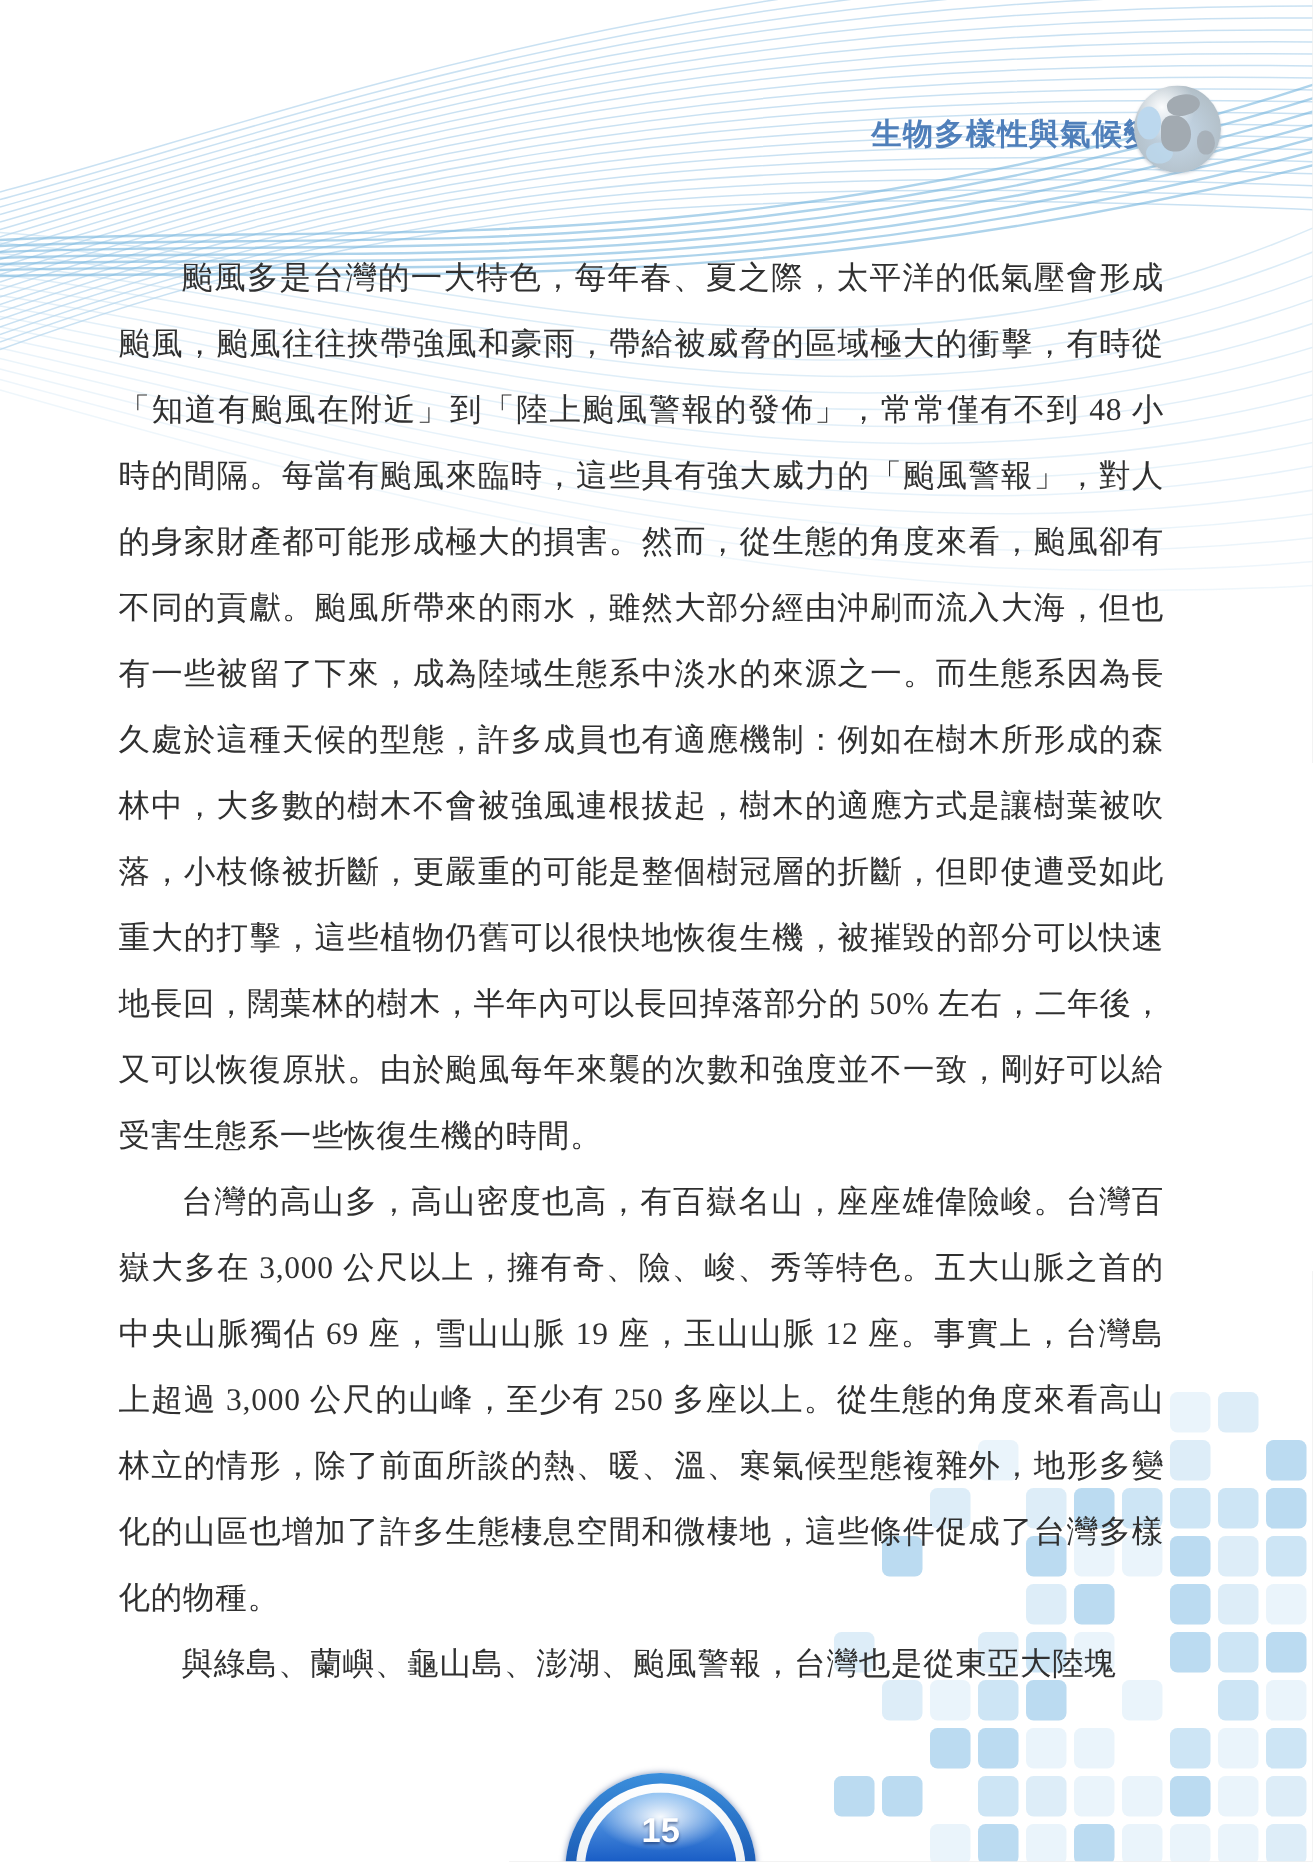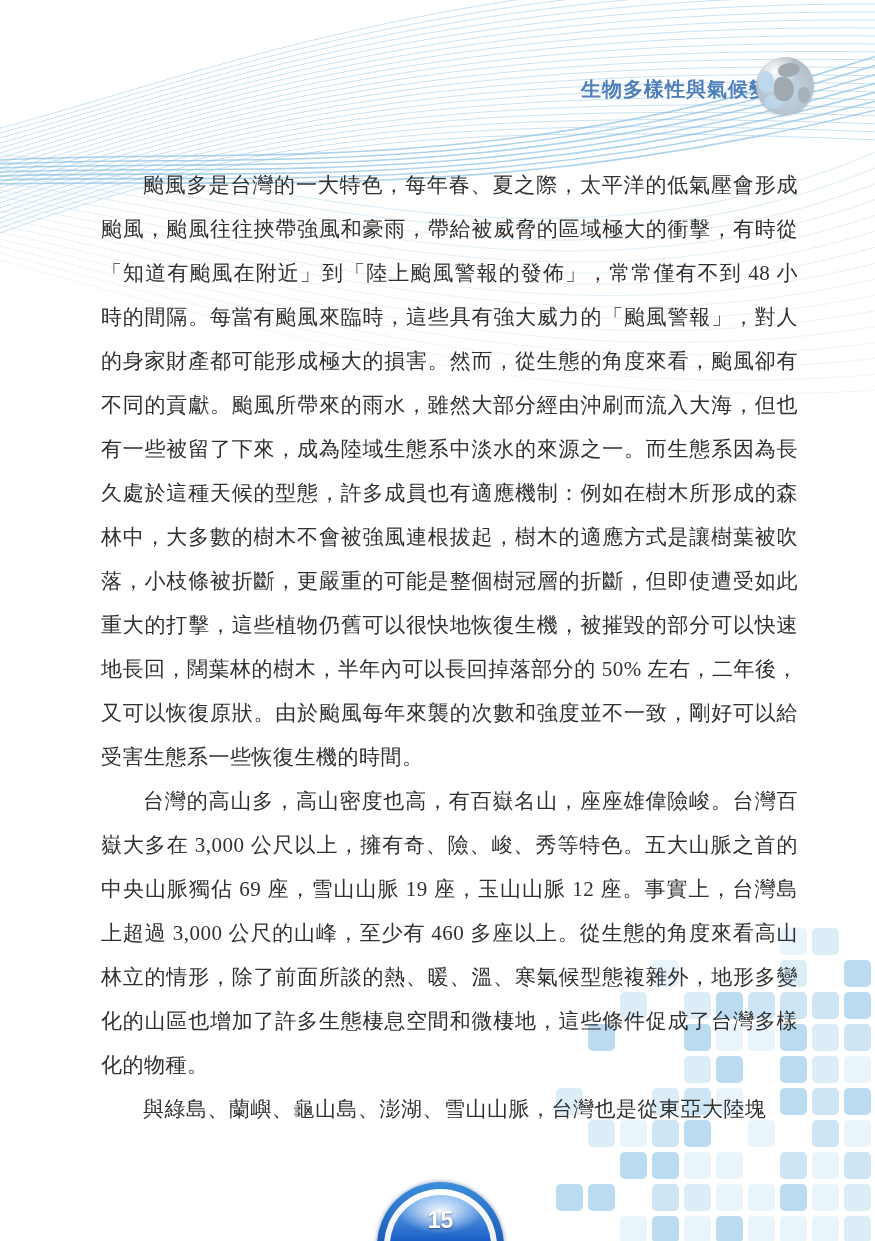--- a/index.html
+++ b/index.html
@@ -33,21 +33,21 @@
   }
   .globe .land{position:absolute;background:#a2aab1;border-radius:45% 55% 50% 50%;}
   .globe .land.l1{left:22px;top:6px;width:22px;height:14px;transform:rotate(-12deg);}
   .globe .land.l2{left:18px;top:20px;width:20px;height:24px;border-radius:40% 60% 55% 45%;}
   .globe .land.l3{left:42px;top:30px;width:12px;height:16px;opacity:.8;}
   .globe .sea{position:absolute;background:#bcd8ee;border-radius:50%;}
   .globe .sea.s1{left:2px;top:14px;width:16px;height:22px;}
   .globe .sea.s2{left:8px;top:38px;width:18px;height:14px;opacity:.8;}
   
   .article{
-    position:absolute;left:101px;top:163px;width:697px;z-index:1;
+    position:absolute;left:79px;top:163px;width:697px;z-index:1;
     font-size:21px;line-height:44px;color:var(--body_text,#303030);
     letter-spacing:.5px;
   }
   .article p{
     margin:0;text-indent:2em;text-align:justify;
   }
   
   .mosaic{position:absolute;left:0;top:0;width:875px;height:1241px;z-index:0;pointer-events:none;}
   .mosaic .sq{position:absolute;width:27px;height:27px;border-radius:5px;}
   
@@ -198,22 +198,22 @@
       <div class="sq" style="left: 684px; top: 1216px; background: rgba(124, 186, 228, 0.16);"></div>
       <div class="sq" style="left: 716px; top: 1216px; background: rgba(124, 186, 228, 0.52);"></div>
       <div class="sq" style="left: 748px; top: 1216px; background: rgba(124, 186, 228, 0.16);"></div>
       <div class="sq" style="left: 780px; top: 1216px; background: rgba(124, 186, 228, 0.16);"></div>
       <div class="sq" style="left: 812px; top: 1216px; background: rgba(124, 186, 228, 0.16);"></div>
       <div class="sq" style="left: 844px; top: 1216px; background: rgba(124, 186, 228, 0.26);"></div>
     </div>
 
   <div class="article">
     <p>颱風多是台灣的一大特色，每年春、夏之際，太平洋的低氣壓會形成颱風，颱風往往挾帶強風和豪雨，帶給被威脅的區域極大的衝擊，有時從「知道有颱風在附近」到「陸上颱風警報的發佈」，常常僅有不到 48 小時的間隔。每當有颱風來臨時，這些具有強大威力的「颱風警報」，對人的身家財產都可能形成極大的損害。然而，從生態的角度來看，颱風卻有不同的貢獻。颱風所帶來的雨水，雖然大部分經由沖刷而流入大海，但也有一些被留了下來，成為陸域生態系中淡水的來源之一。而生態系因為長久處於這種天候的型態，許多成員也有適應機制：例如在樹木所形成的森林中，大多數的樹木不會被強風連根拔起，樹木的適應方式是讓樹葉被吹落，小枝條被折斷，更嚴重的可能是整個樹冠層的折斷，但即使遭受如此重大的打擊，這些植物仍舊可以很快地恢復生機，被摧毀的部分可以快速地長回，闊葉林的樹木，半年內可以長回掉落部分的 50% 左右，二年後，又可以恢復原狀。由於颱風每年來襲的次數和強度並不一致，剛好可以給受害生態系一些恢復生機的時間。</p>
-    <p>台灣的高山多，高山密度也高，有百嶽名山，座座雄偉險峻。台灣百嶽大多在 3,000 公尺以上，擁有奇、險、峻、秀等特色。五大山脈之首的中央山脈獨佔 69 座，雪山山脈 19 座，玉山山脈 12 座。事實上，台灣島上超過 3,000 公尺的山峰，至少有 460 多座以上。從生態的角度來看高山林立的情形，除了前面所談的熱、暖、溫、寒氣候型態複雜外，地形多變化的山區也增加了許多生態棲息空間和微棲地，這些條件促成了台灣多樣化的物種。</p>
-    <p>與綠島、蘭嶼、龜山島、澎湖、雪山山脈，台灣也是從東亞大陸塊</p>
+    <p>台灣的高山多，高山密度也高，有百嶽名山，座座雄偉險峻。台灣百嶽大多在 3,000 公尺以上，擁有奇、險、峻、秀等特色。五大山脈之首的中央山脈獨佔 69 座，雪山山脈 19 座，玉山山脈 12 座。事實上，台灣島上超過 3,000 公尺的山峰，至少有 250 多座以上。從生態的角度來看高山林立的情形，除了前面所談的熱、暖、溫、寒氣候型態複雜外，地形多變化的山區也增加了許多生態棲息空間和微棲地，這些條件促成了台灣多樣化的物種。</p>
+    <p>與綠島、蘭嶼、龜山島、澎湖、颱風警報，台灣也是從東亞大陸塊</p>
   </div>
 
   <div class="badge">
     <div class="badge-ring"></div>
     <div class="badge-sphere">
       <div class="badge-number">15</div>
     </div>
   </div>
 
 </div>

